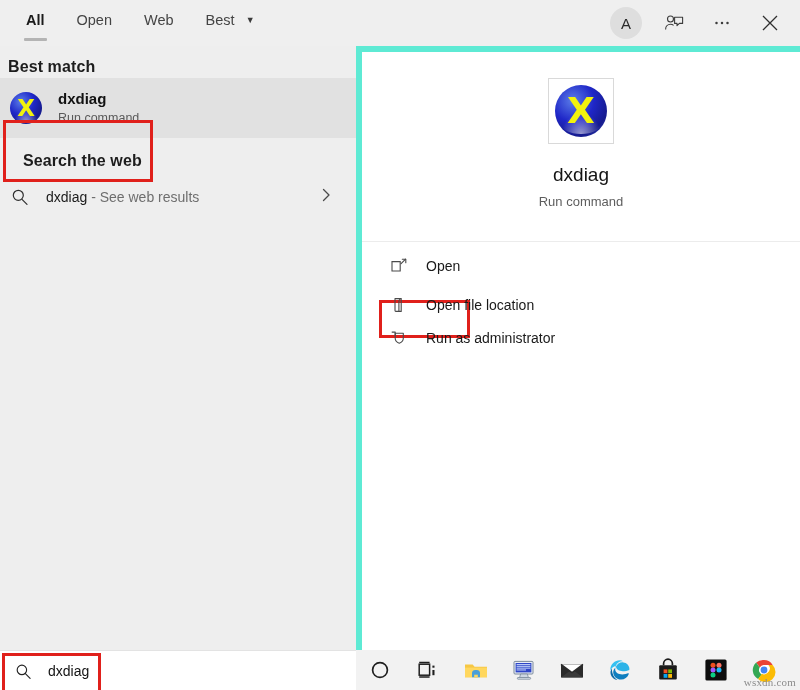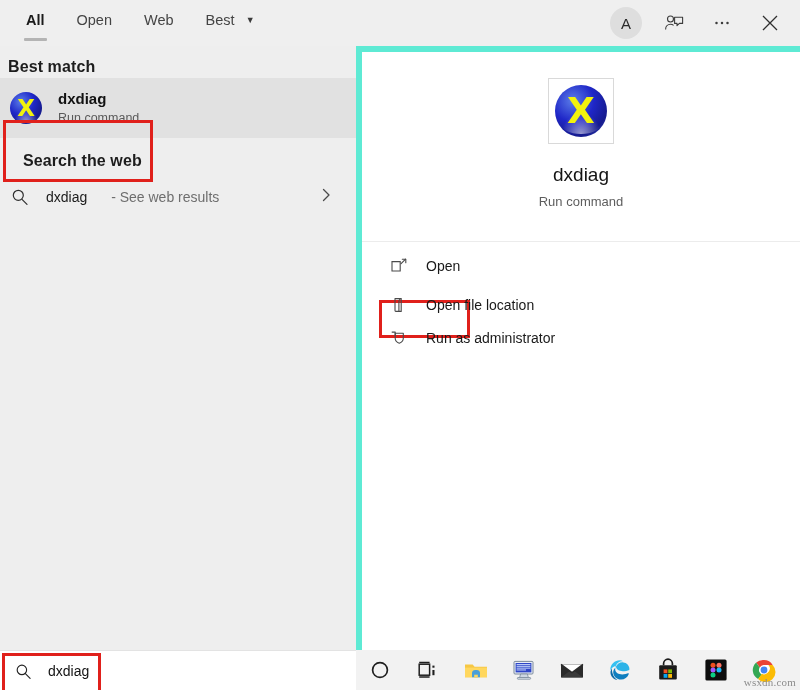--- a/index.html
+++ b/index.html
@@ -47,21 +47,21 @@
   }
   .best-row{top:32px;height:60px;background:#e1e1e1;}
   .best-icon{margin-left:10px;width:32px;height:32px;flex:0 0 32px;}
   .best-text{margin-left:16px;display:flex;flex-direction:column;justify-content:center;}
   .best-name{font-size:15px;color:#121212;font-weight:700;line-height:19px;}
   .best-sub{font-size:12.5px;color:#5a5a5a;line-height:18px;margin-top:1px;}
 
   .web-row{top:130px;height:42px;}
   .web-ico{margin-left:10px;width:20px;height:20px;flex:0 0 20px;display:flex;align-items:center;justify-content:center;}
   .web-text{margin-left:16px;font-size:14px;color:#1a1a1a;}
-  .web-text .dim{color:#6e6e6e;padding-left:20px;}
+  .web-text .dim{color:#6e6e6e;}
   .web-chev{position:absolute;right:22px;top:50%;transform:translateY(-50%);color:#4a4a4a;}
 
   
   .dx{position:relative;border-radius:50%;
       background:radial-gradient(circle at 34% 30%, #5b7de8 0%, #1f27c8 42%, #161b8e 72%, #3f55c4 100%);
       display:flex;align-items:center;justify-content:center;overflow:hidden;}
   .dx:after{
     content:"";position:absolute;left:12%;bottom:6%;width:76%;height:40%;border-radius:50%;
     background:radial-gradient(ellipse at 50% 100%, rgba(255,255,255,.55), rgba(255,255,255,0) 70%);
   }

